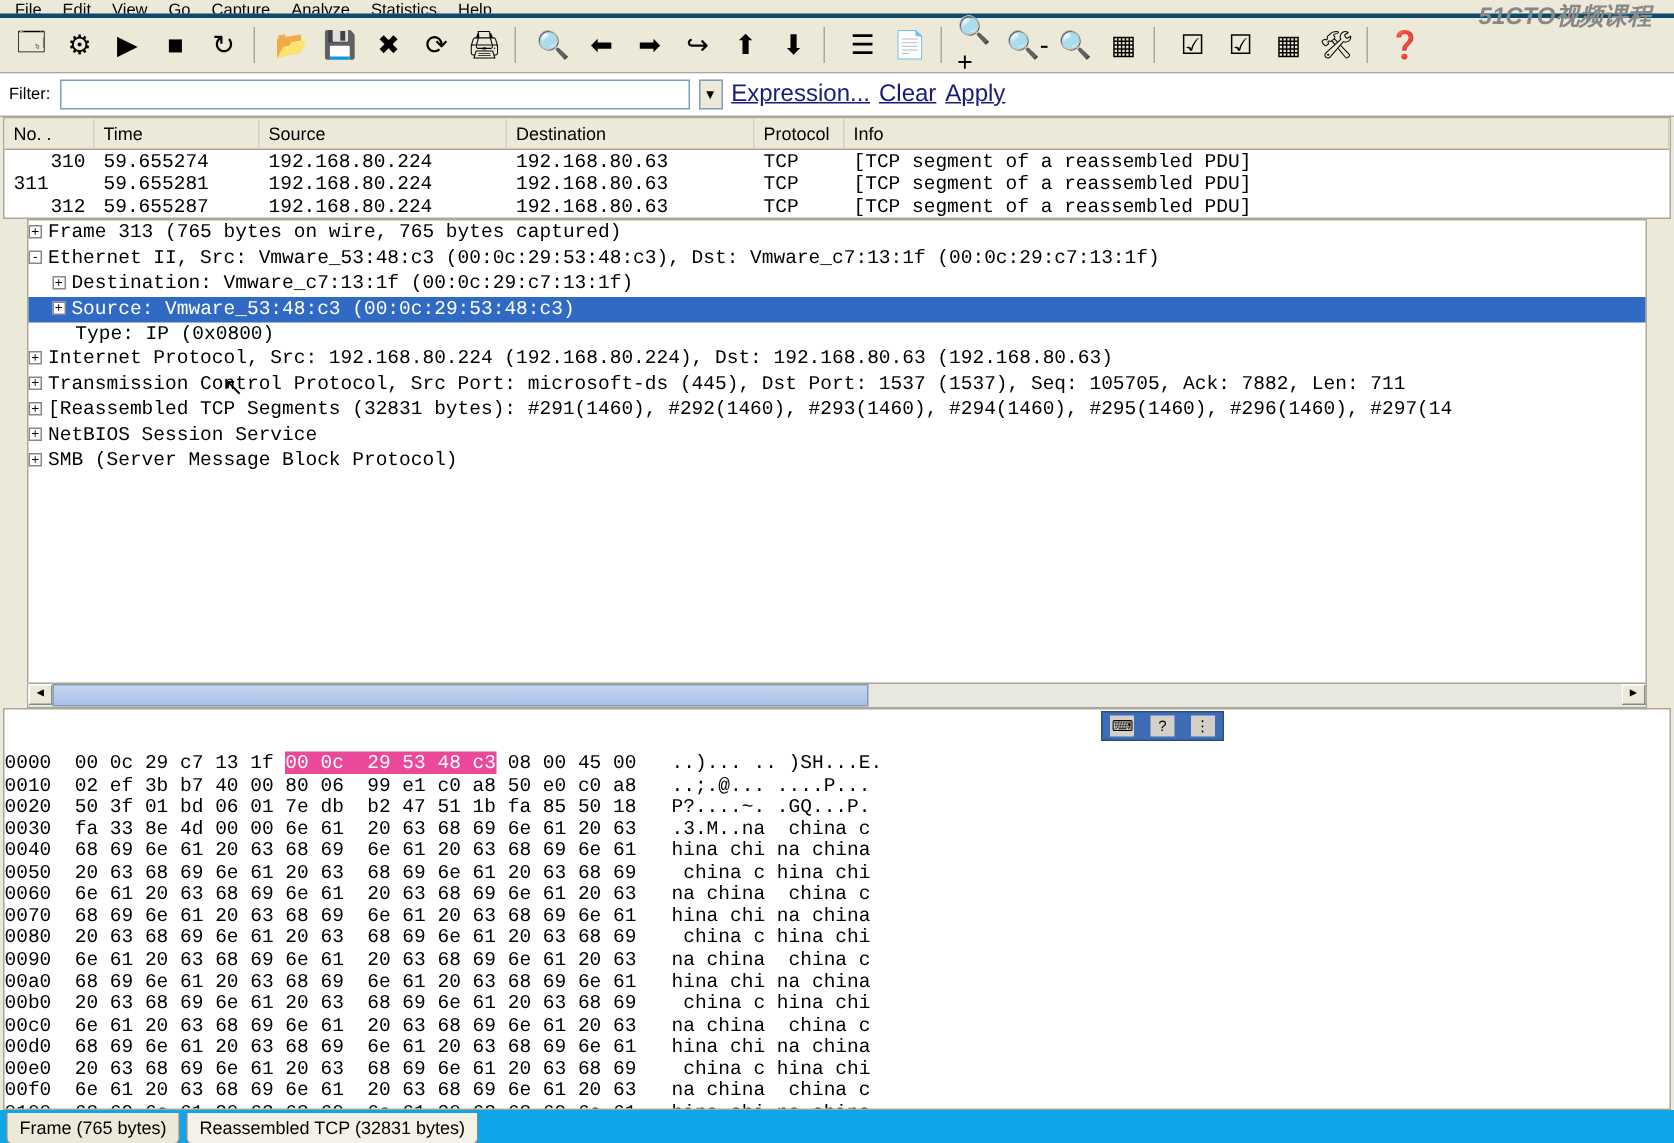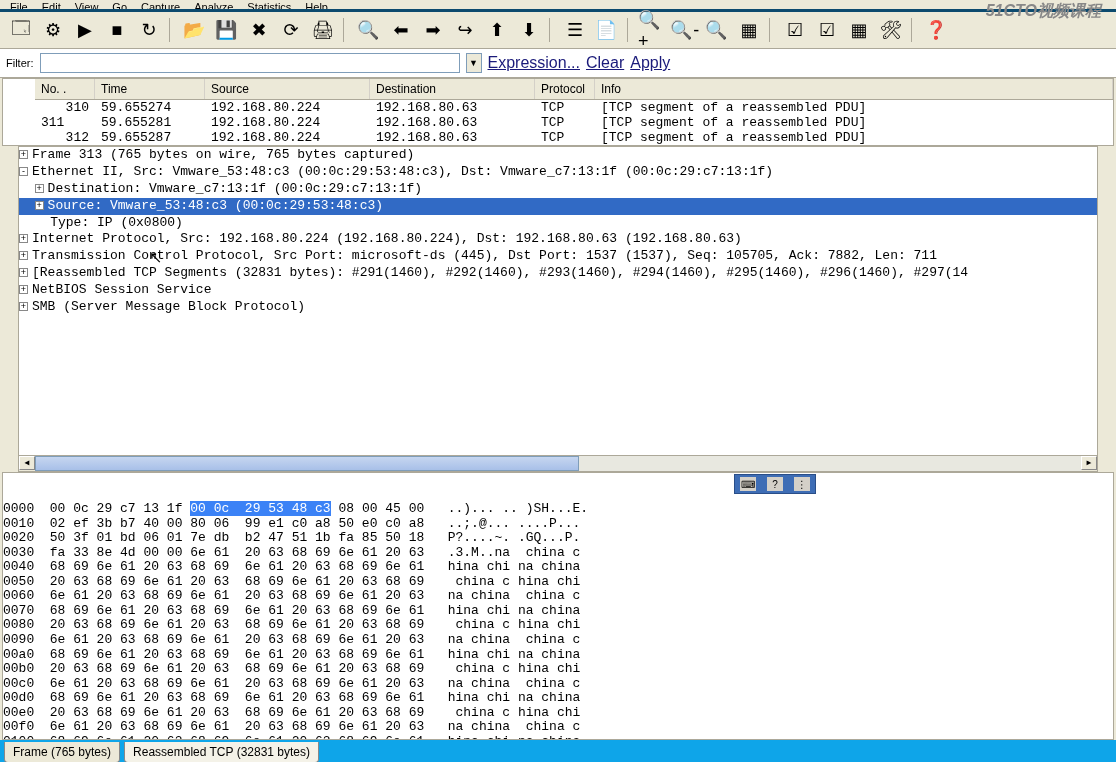--- a/index.html
+++ b/index.html
@@ -68,21 +68,20 @@
   border: 1px solid #7f9db9;
   background: #ece9d8;
   display: flex; align-items: center; justify-content: center;
   font-size: 9px;
 }
 .filter-link { color: #1a1a7a; text-decoration: underline; cursor: pointer; font-size: 16px; }
 .packet-list {
   background: #fff;
   border: 1px solid #aca899;
   margin: 0 2px;
-  padding-left: 32px;
 }
 .plist-header {
   display: flex;
   background: #ece9d8;
   border-bottom: 1px solid #aca899;
   font-size: 12px;
 }
 .plist-header div {
   padding: 3px 6px;
   border-right: 1px solid #d4d0c8;
@@ -156,21 +155,21 @@
   border: 1px solid #aca899;
   margin: 0 2px;
   font-family: 'Courier New', monospace;
   font-size: 13px;
   line-height: 1.12;
   white-space: pre;
   height: 268px;
   overflow: hidden;
   position: relative;
 }
-.hex-line .hex-hl { background:#3b82f6; color:#fff; }
+.hex-line .hex-hl { background:#ec4899; color:#fff; }
 .bottom-tabs {
   display:flex;
   gap:4px;
   padding: 2px 4px;
   background:#0ea5e9;
 }
 .btab {
   border: 1px solid #888;
   border-top: none;
   padding: 3px 8px;

